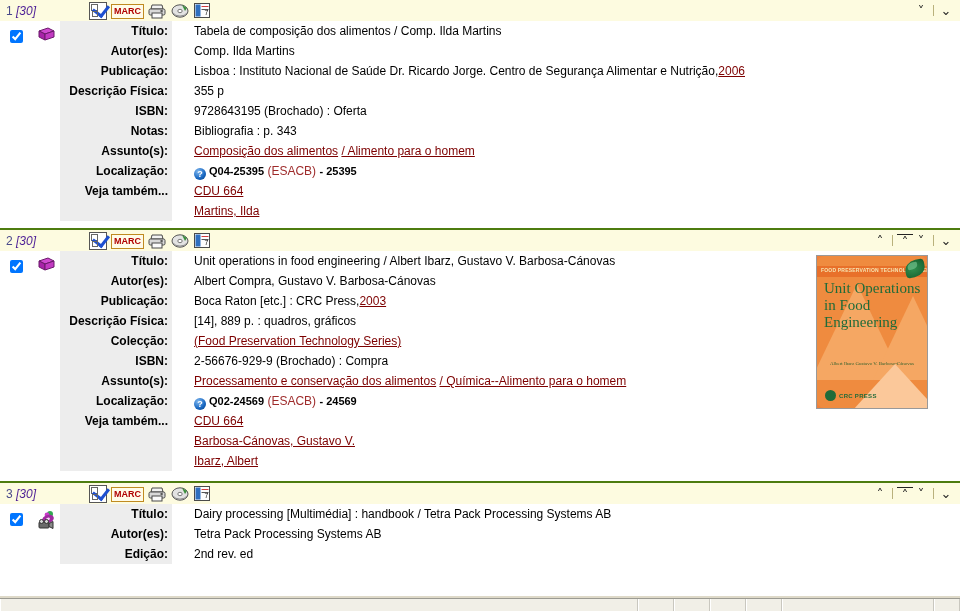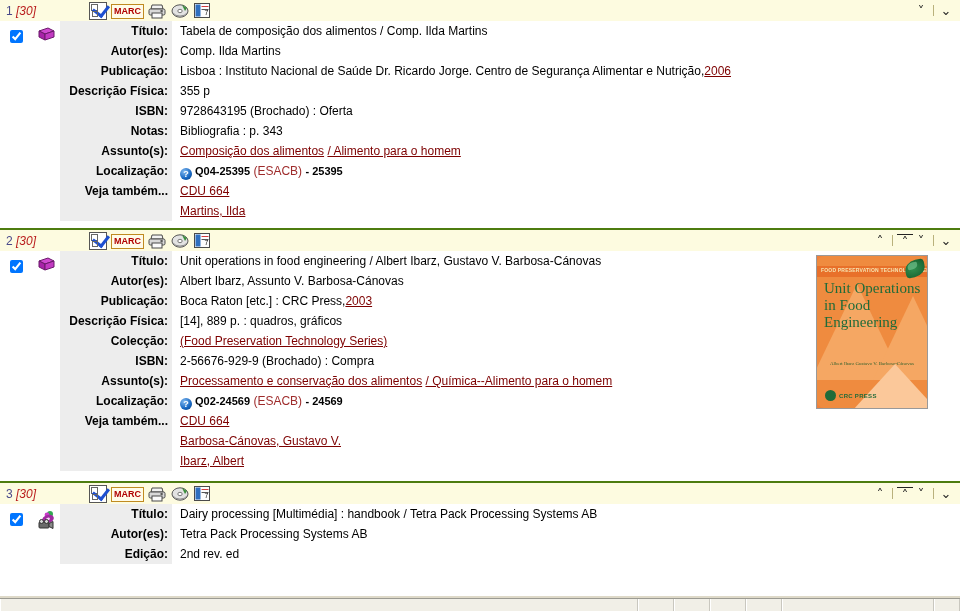--- a/index.html
+++ b/index.html
@@ -28,21 +28,21 @@
   }
   .record:first-child .rec-header { border-top: none; }
 
   .rec-num {
     margin-left: 6px;
     font-size: 12px;
     color: #4a4a8a;
     letter-spacing: 0;
     white-space: nowrap;
   }
-  .rec-num i { font-style: italic; color: #b91c1c; }
+  .rec-num i { font-style: italic; color: #4c1d95; }
 
   .hdr-icons {
     position: absolute;
     left: 89px; top: 2px;
     display: flex;
     align-items: center;
     gap: 4px;
     text-align: right;
   }
 
@@ -150,21 +150,21 @@
     background: #ededed;
     text-align: right;
     padding-right: 4px;
     font-size: 12px;
     font-weight: bold;
     color: #000;
     white-space: nowrap;
     box-sizing: border-box;
   }
   .fval {
-    padding-left: 8px;
+    padding-left: 22px;
     font-size: 12px;
     color: #000;
     white-space: nowrap;
   }
 
   a.lnk {
     color: #7d0000;
     text-decoration: underline;
     cursor: pointer;
   }
@@ -494,21 +494,21 @@
         </div>
 
         <div class="fields">
           <div class="frow">
             <div class="flabel">Título:</div>
             <div class="fval">Unit operations in food engineering / Albert Ibarz, Gustavo V. Barbosa-Cánovas</div>
           </div>
 
           <div class="frow">
             <div class="flabel">Autor(es):</div>
-            <div class="fval">Albert Ibarz, Assunto V. Barbosa-Cánovas</div>
+            <div class="fval">Albert Compra, Gustavo V. Barbosa-Cánovas</div>
           </div>
 
           <div class="frow">
             <div class="flabel">Publicação:</div>
             <div class="fval"><span>Boca Raton [etc.] : CRC Press,</span><a class="lnk">2003</a></div>
           </div>
 
           <div class="frow">
             <div class="flabel">Descrição Física:</div>
             <div class="fval">[14], 889 p. : quadros, gráficos</div>

